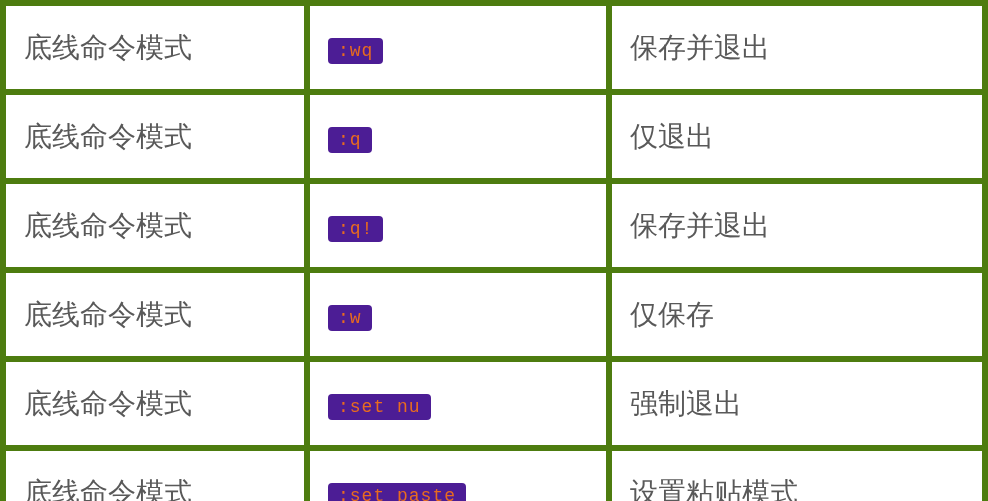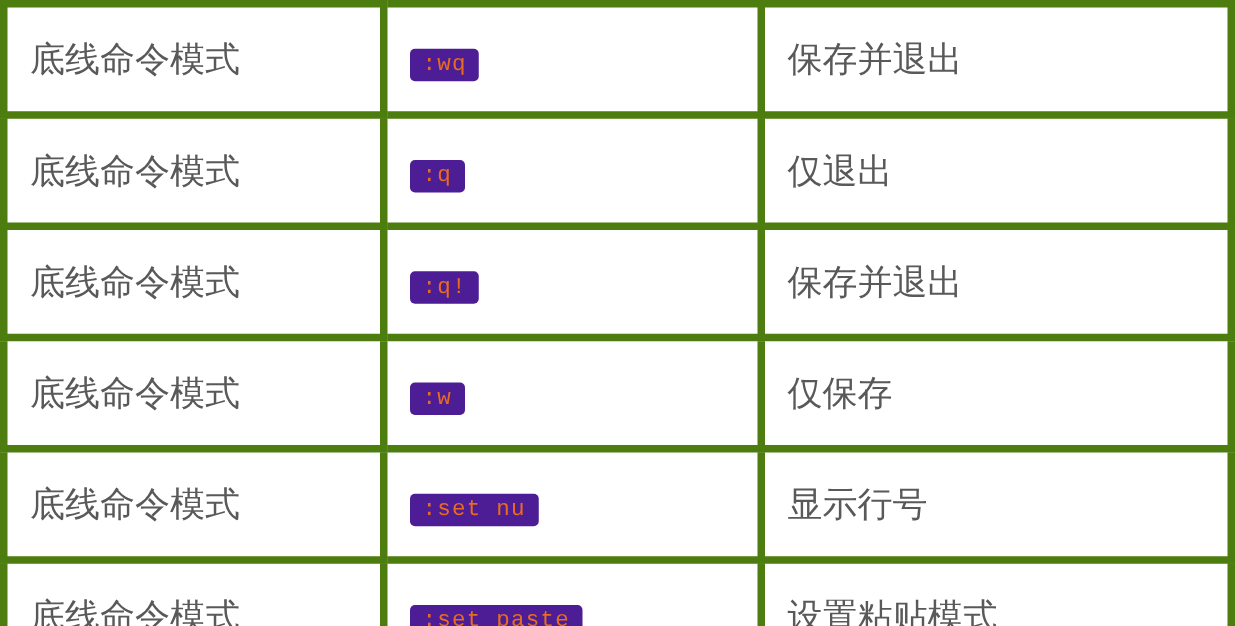--- a/index.html
+++ b/index.html
@@ -66,21 +66,21 @@
       <td class="col-desc">保存并退出</td>
     </tr>
     <tr>
       <td class="col-mode">底线命令模式</td>
       <td class="col-cmd"><span class="code">:w</span></td>
       <td class="col-desc">仅保存</td>
     </tr>
     <tr>
       <td class="col-mode">底线命令模式</td>
       <td class="col-cmd"><span class="code">:set nu</span></td>
-      <td class="col-desc">显示行号</td>
+      <td class="col-desc">强制退出</td>
     </tr>
     <tr>
       <td class="col-mode">底线命令模式</td>
       <td class="col-cmd"><span class="code">:set paste</span></td>
       <td class="col-desc">设置粘贴模式</td>
     </tr>
   </tbody>
 </table>
 
 </body></html>

